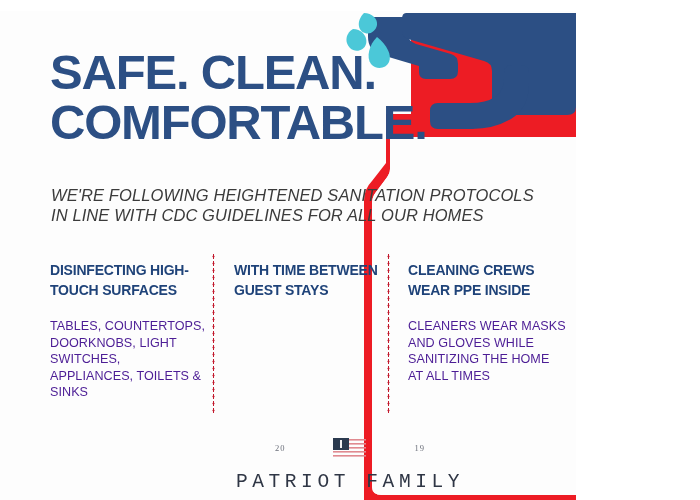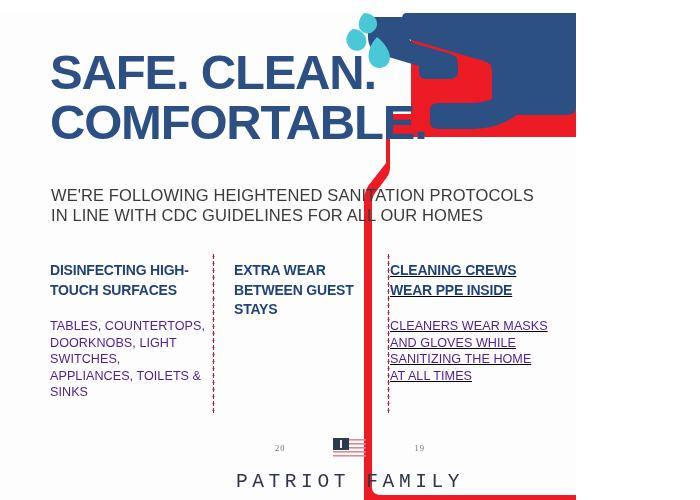--- a/index.html
+++ b/index.html
@@ -54,37 +54,38 @@
     left: 51px;
     top: 174px;
     width: 500px;
   }
   .subhead-line {
     color: #3b3b3b;
     font-size: 16.5px;
     line-height: 20px;
     letter-spacing: 0.1px;
     white-space: nowrap;
+    font-style: italic;
   }
 
   
   #columns {
     position: absolute;
     left: 50px;
     top: 250px;
     width: 520px;
     height: 160px;
   }
   .column {
     position: absolute;
     top: 0;
   }
   .col-0 { left: 0px;   width: 155px; }
   .col-1 { left: 184px; width: 160px; }
-  .col-2 { left: 340px; width: 158px; text-decoration: underline; }
+  .col-2 { left: 358px; width: 158px; }
 
   .col-title {
     color: #1f4379;
     font-size: 14px;
     line-height: 19.5px;
     font-weight: bold;
     letter-spacing: -0.2px;
     margin: 0 0 18px 0;
   }
   .col-body {
@@ -241,21 +242,21 @@
   <div id="columns">
 
     <div class="column col-0">
       <p class="col-title">DISINFECTING HIGH-TOUCH SURFACES</p>
       <p class="col-body">TABLES, COUNTERTOPS, DOORKNOBS, LIGHT SWITCHES, APPLIANCES, TOILETS &amp; SINKS</p>
     </div>
 
     <div class="divider div-0"></div>
 
     <div class="column col-1">
-      <p class="col-title">EXTRA WEAR BETWEEN GUEST STAYS</p>
+      <p class="col-title">WITH TIME BETWEEN GUEST STAYS</p>
     </div>
 
     <div class="divider div-1"></div>
 
     <div class="column col-2">
       <p class="col-title">CLEANING CREWS WEAR PPE INSIDE</p>
       <p class="col-body">CLEANERS WEAR MASKS AND GLOVES WHILE SANITIZING THE HOME AT ALL TIMES</p>
     </div>
 
   </div>

